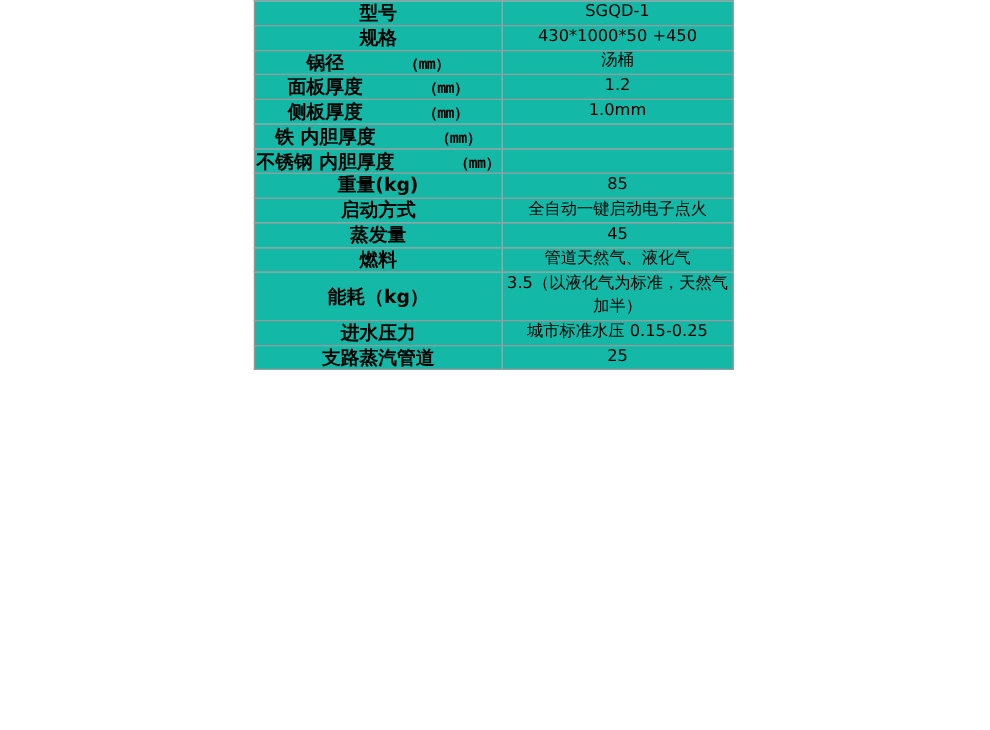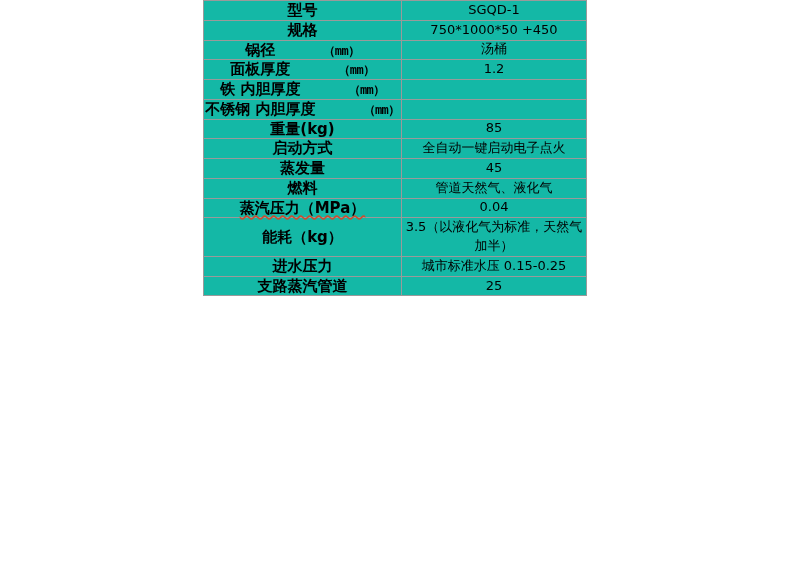--- a/index.html
+++ b/index.html
@@ -71,29 +71,33 @@
 
 <div class="spec-wrap">
   <table class="spec-table">
     <tbody>
       <tr>
         <td class="label-cell">型号</td>
         <td class="value-cell">SGQD-1</td>
       </tr>
       <tr>
         <td class="label-cell">规格</td>
-        <td class="value-cell">750*1000*50  +450</td>
+        <td class="value-cell">430*1000*50  +450</td>
       </tr>
       <tr>
         <td class="label-cell"><span>锅径</span><span class="unit">（mm）</span></td>
         <td class="value-cell">汤桶</td>
       </tr>
       <tr>
         <td class="label-cell"><span>面板厚度</span><span class="unit">（mm）</span></td>
         <td class="value-cell">1.2</td>
+      </tr>
+      <tr>
+        <td class="label-cell"><span>侧板厚度</span><span class="unit">（mm）</span></td>
+        <td class="value-cell">1.0mm</td>
       </tr>
       <tr>
         <td class="label-cell"><span>铁 内胆厚度</span><span class="unit">（mm）</span></td>
         <td class="value-cell"></td>
       </tr>
       <tr>
         <td class="label-cell"><span>不锈钢 内胆厚度</span><span class="unit">（mm）</span></td>
         <td class="value-cell"></td>
       </tr>
       <tr>
@@ -105,24 +109,20 @@
         <td class="value-cell">全自动一键启动电子点火</td>
       </tr>
       <tr>
         <td class="label-cell">蒸发量</td>
         <td class="value-cell">45</td>
       </tr>
       <tr>
         <td class="label-cell">燃料</td>
         <td class="value-cell">管道天然气、液化气</td>
       </tr>
-      <tr>
-        <td class="label-cell"><span class="squiggle">蒸汽压力（MPa）</span></td>
-        <td class="value-cell">0.04</td>
-      </tr>
       <tr class="row-tall row-energy">
         <td class="label-cell">能耗（kg）</td>
         <td class="value-cell">3.5（以液化气为标准，天然气加半）</td>
       </tr>
       <tr>
         <td class="label-cell">进水压力</td>
         <td class="value-cell">城市标准水压 0.15-0.25</td>
       </tr>
       <tr>
         <td class="label-cell">支路蒸汽管道</td>

